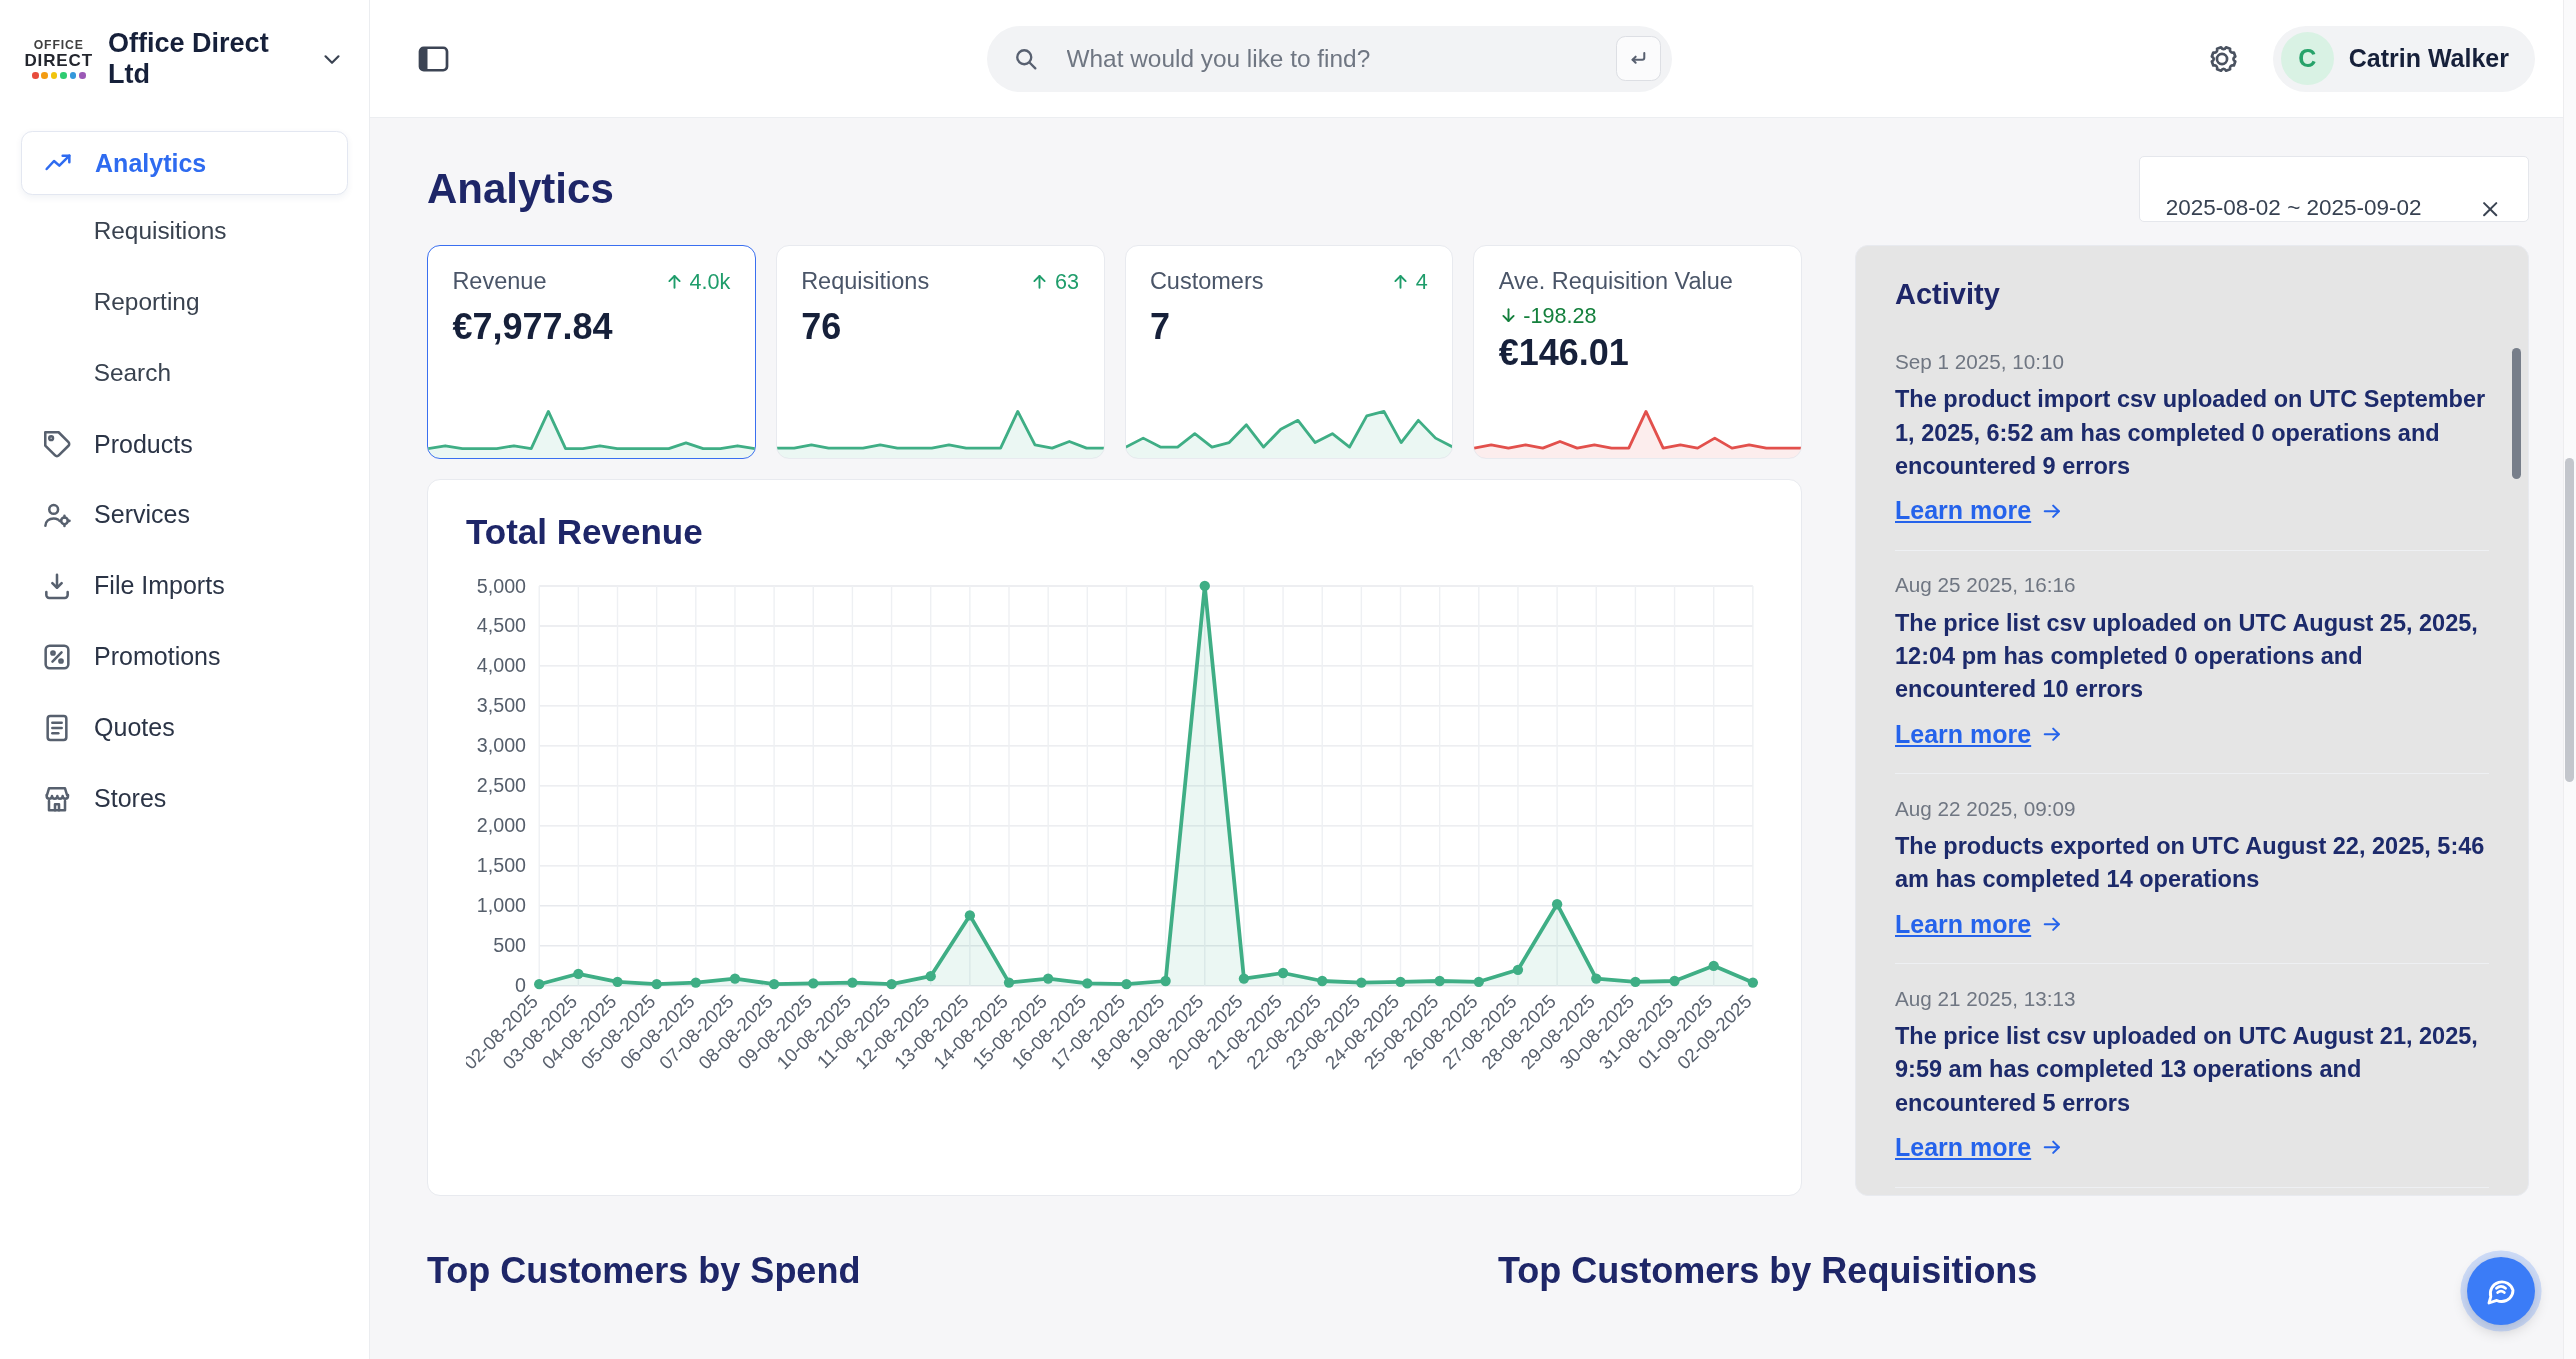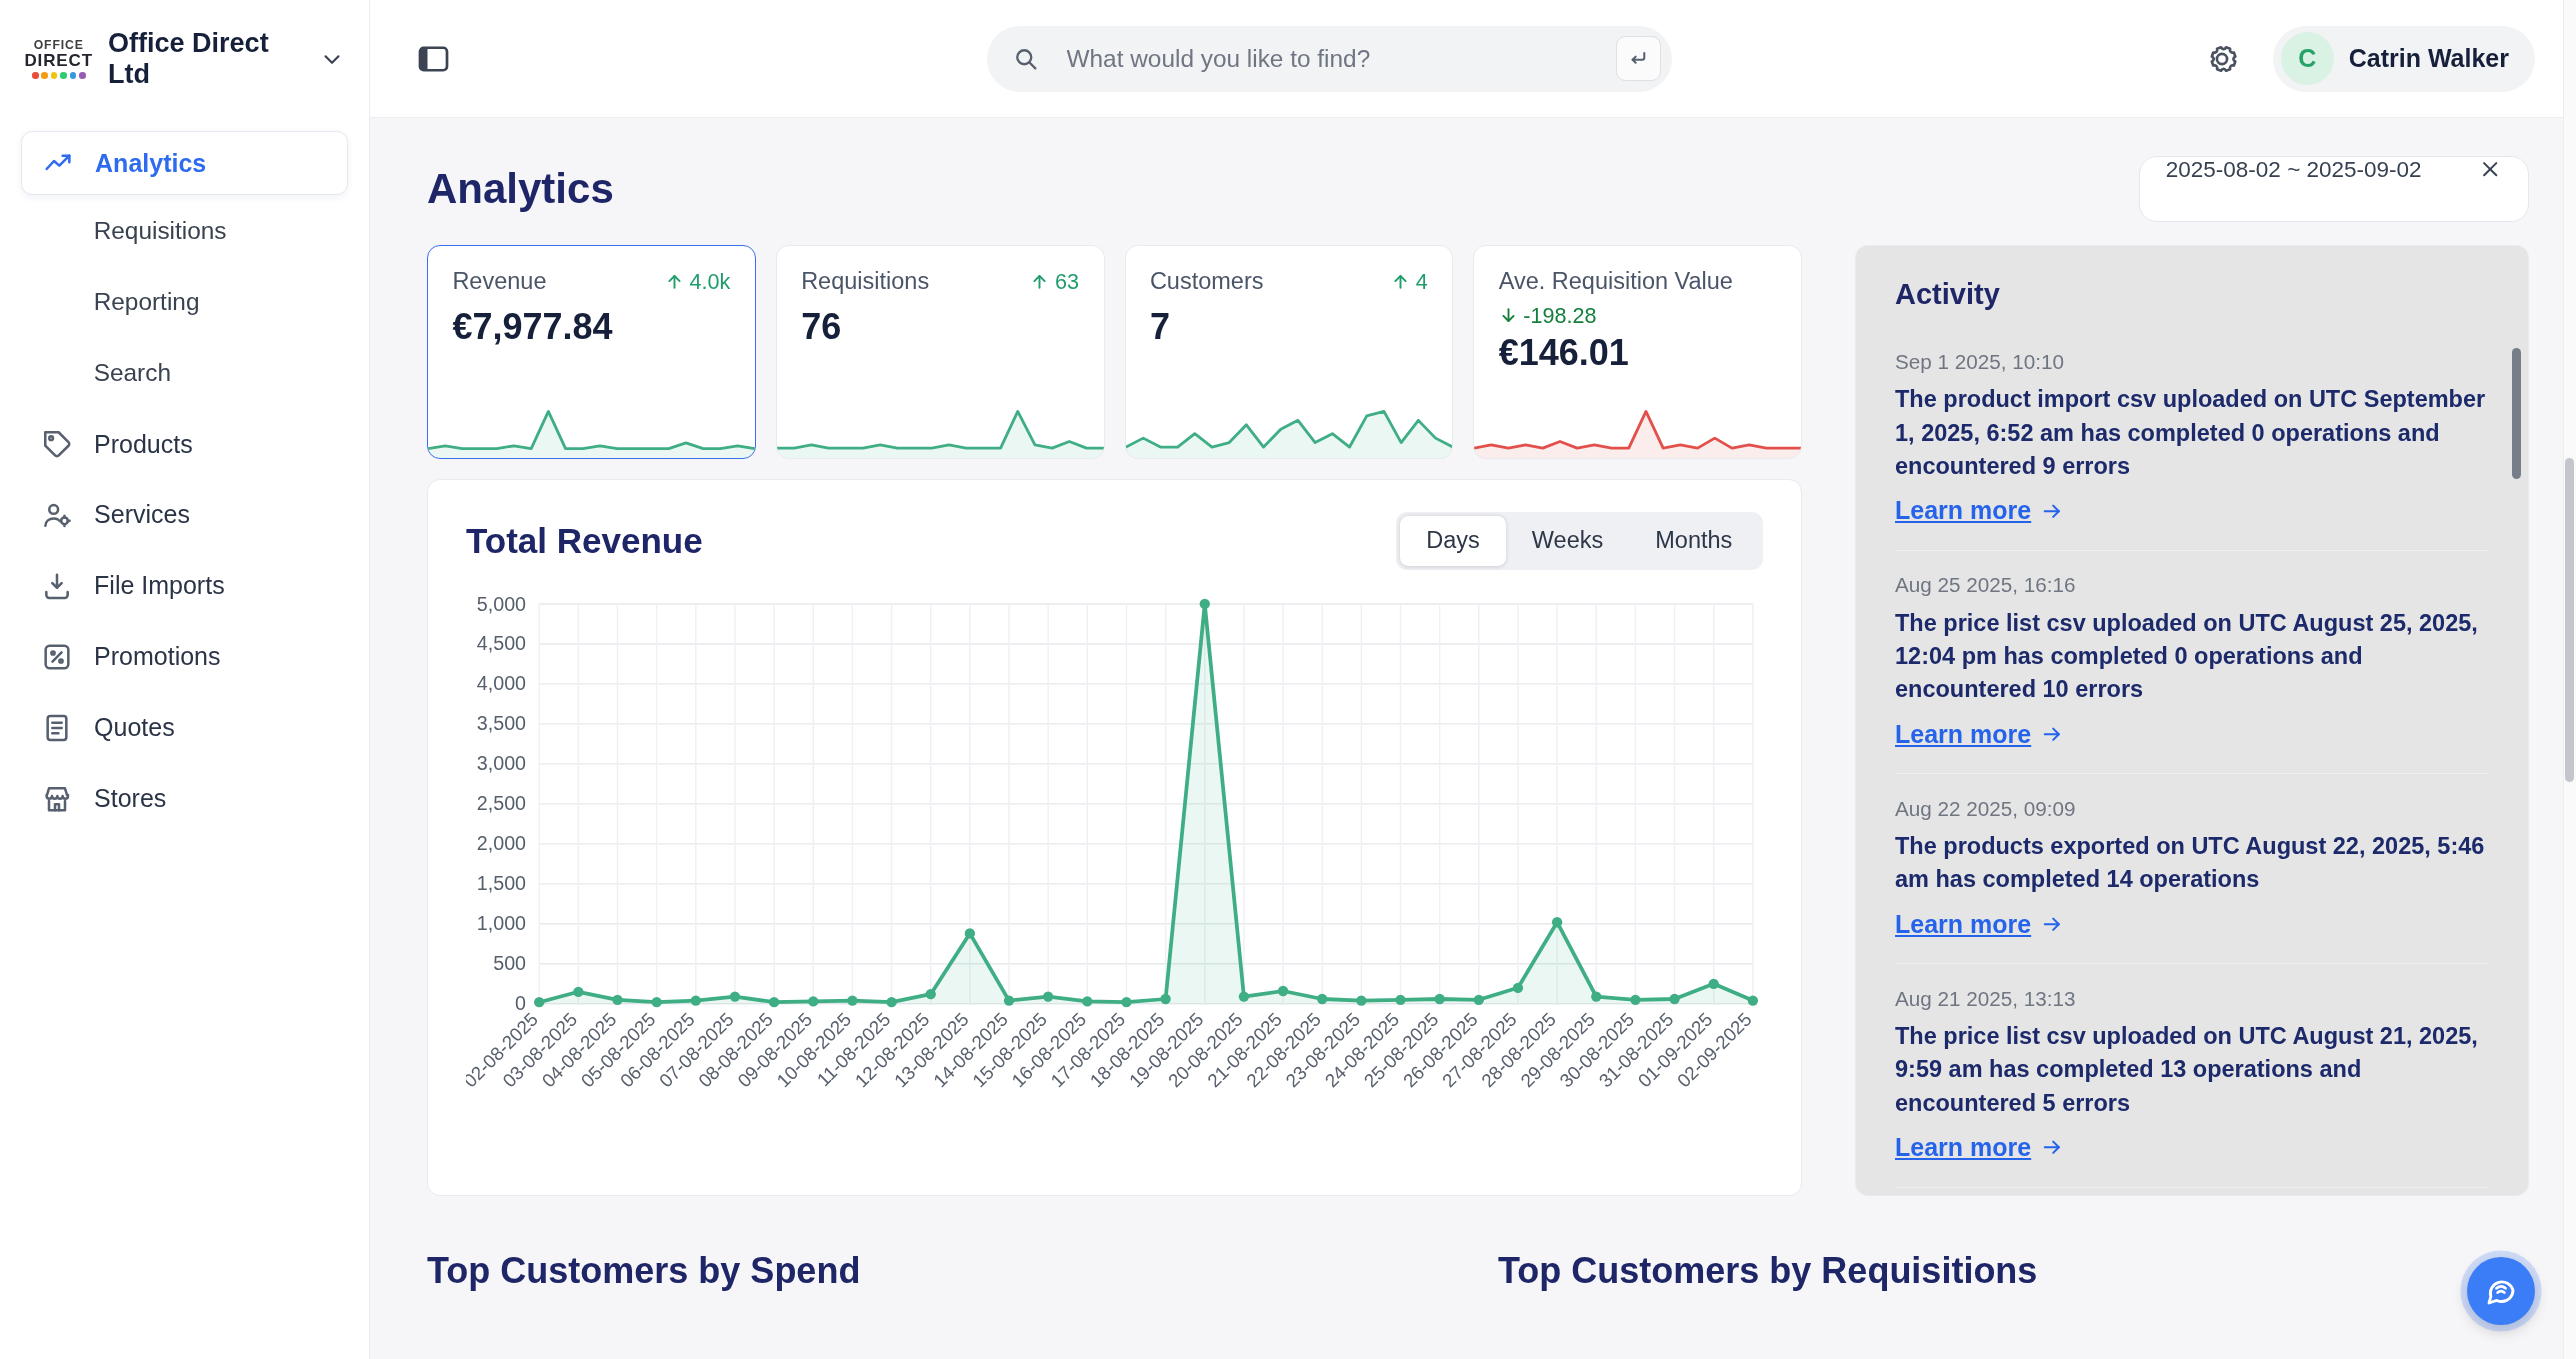--- a/index.html
+++ b/index.html
@@ -48,22 +48,22 @@
   .user-pill { height:66px; background:#f2f3f5; border-radius:33px; display:flex; align-items:center;
                gap:15px; padding:0 26px 0 7.5px; cursor:pointer; }
   .avatar { width:53px; height:53px; border-radius:50%; background:#d9f2e4; color:#27a36a;
             font-weight:700; font-size:25px; display:flex; align-items:center; justify-content:center; }
   .user-name { font-size:25px; font-weight:700; color:#16203a; }
 
   
   .content { flex:1; padding:38px 47px 0 57px; overflow:hidden; }
   .page-head { display:flex; justify-content:space-between; align-items:center; margin-bottom:22.5px; }
   .page-title { font-size:42px; font-weight:800; color:#1e2668; }
-  .date-box { height:66px; background:#fff; border:0.9px solid #e5e7ec; border-radius:18px;
-              display:flex; align-items:flex-start; gap:56px; padding:0 26px; }
+  .date-box { height:66px; background:#fff; border:0.9px solid #e5e7ec; border-radius:5px;
+              display:flex; align-items:flex-end; gap:56px; padding:0 26px; }
   .date-text { font-size:22.5px; color:#374151; }
   .date-close { background:none; border:none; cursor:pointer; display:flex; }
 
   .layout { display:flex; gap:53px; }
   .left-col { width:1375px; min-width:1375px; }
 
   .stats-row { display:grid; grid-template-columns:repeat(4,1fr); gap:20px; margin-bottom:20px; }
   .stat-card { height:214px; background:#fff; border:1.4px solid #e8eaef; border-radius:13px;
                padding:22.5px 24.4px 0; position:relative; overflow:hidden; cursor:pointer; }
   .stat-card.selected { border:1.9px solid #3a6ff0; }
@@ -359,25 +359,20 @@
               <svg class="sparkline" preserveAspectRatio="none" viewBox="0 0 345 58">
                   <polygon points="0,58 0,47.416666666666664 18.157894736842106,43.833333333333336 36.31578947368421,47.416666666666664 54.473684210526315,43.833333333333336 72.63157894736842,47.416666666666664 90.78947368421052,40.25 108.94736842105263,47.416666666666664 127.10526315789474,43.833333333333336 145.26315789473685,47.416666666666664 163.42105263157896,47.416666666666664 181.57894736842104,8 199.73684210526315,47.416666666666664 217.89473684210526,43.833333333333336 236.05263157894737,47.416666666666664 254.21052631578948,36.66666666666667 272.36842105263156,47.416666666666664 290.5263157894737,43.833333333333336 308.6842105263158,47.416666666666664 326.8421052631579,47.416666666666664 345,47.416666666666664 345,58" fill="#e2504c" fill-opacity="0.10"></polygon>
                   <polyline points="0,47.416666666666664 18.157894736842106,43.833333333333336 36.31578947368421,47.416666666666664 54.473684210526315,43.833333333333336 72.63157894736842,47.416666666666664 90.78947368421052,40.25 108.94736842105263,47.416666666666664 127.10526315789474,43.833333333333336 145.26315789473685,47.416666666666664 163.42105263157896,47.416666666666664 181.57894736842104,8 199.73684210526315,47.416666666666664 217.89473684210526,43.833333333333336 236.05263157894737,47.416666666666664 254.21052631578948,36.66666666666667 272.36842105263156,47.416666666666664 290.5263157894737,43.833333333333336 308.6842105263158,47.416666666666664 326.8421052631579,47.416666666666664 345,47.416666666666664" fill="none" stroke="#e2504c" stroke-width="3" stroke-linejoin="round" stroke-linecap="round"></polyline>
                 </svg>
             </div>
           </div>
 
           <div class="panel">
             <div class="panel-head">
               <h2 class="panel-title">Total Revenue</h2>
-              <div class="tabs">
-                <button class="tab active">Days</button>
-                <button class="tab">Weeks</button>
-                <button class="tab">Months</button>
-              </div>
             </div>
             <svg class="chart" viewBox="0 0 1385 645">
                 <line x1="78" y1="448" x2="1371" y2="448" stroke="#e7e9ed" stroke-width="1.5"></line>
                 <text x="64" y="455" text-anchor="end" font-size="21" fill="#555e6b">0</text>
                 <line x1="78" y1="405.4" x2="1371" y2="405.4" stroke="#e7e9ed" stroke-width="1.5"></line>
                 <text x="64" y="412.4" text-anchor="end" font-size="21" fill="#555e6b">500</text>
                 <line x1="78" y1="362.8" x2="1371" y2="362.8" stroke="#e7e9ed" stroke-width="1.5"></line>
                 <text x="64" y="369.8" text-anchor="end" font-size="21" fill="#555e6b">1,000</text>
                 <line x1="78" y1="320.2" x2="1371" y2="320.2" stroke="#e7e9ed" stroke-width="1.5"></line>
                 <text x="64" y="327.2" text-anchor="end" font-size="21" fill="#555e6b">1,500</text>

